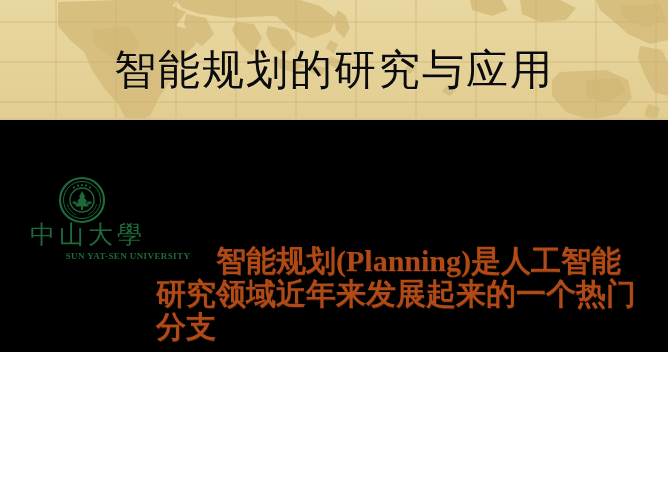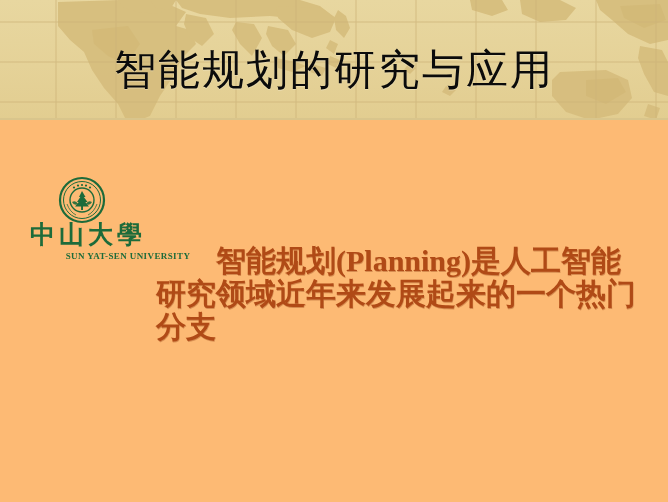--- a/index.html
+++ b/index.html
@@ -6,22 +6,22 @@
     margin: 0;
     padding: 0;
     background: #ffffff;
   }
   body {
     font-family: "Liberation Serif", "DejaVu Serif", serif;
   }
   #slide {
     position: relative;
     width: 668px;
-    height: 502px;
-    background: #fdba74;
+    height: 352px;
+    background: #000000;
     overflow: hidden;
   }
 
   
   #title-banner {
     position: absolute;
     left: 0;
     top: 0;
     width: 668px;
     height: 120px;
@@ -81,21 +81,21 @@
   #logo-crest svg { display: block; }
   #logo-cn {
     position: absolute;
     left: 0;
     top: 44px;
     width: 128px;
     text-align: center;
     font-family: "DejaVu Serif", "Liberation Serif", serif;
     font-size: 25px;
     line-height: 30px;
-    font-weight: bold;
+    font-weight: normal;
     color: #1d6b3a;
     letter-spacing: 4px;
     text-indent: 4px;
     white-space: nowrap;
   }
   #logo-en {
     position: absolute;
     left: 0;
     top: 75px;
     width: 128px;

